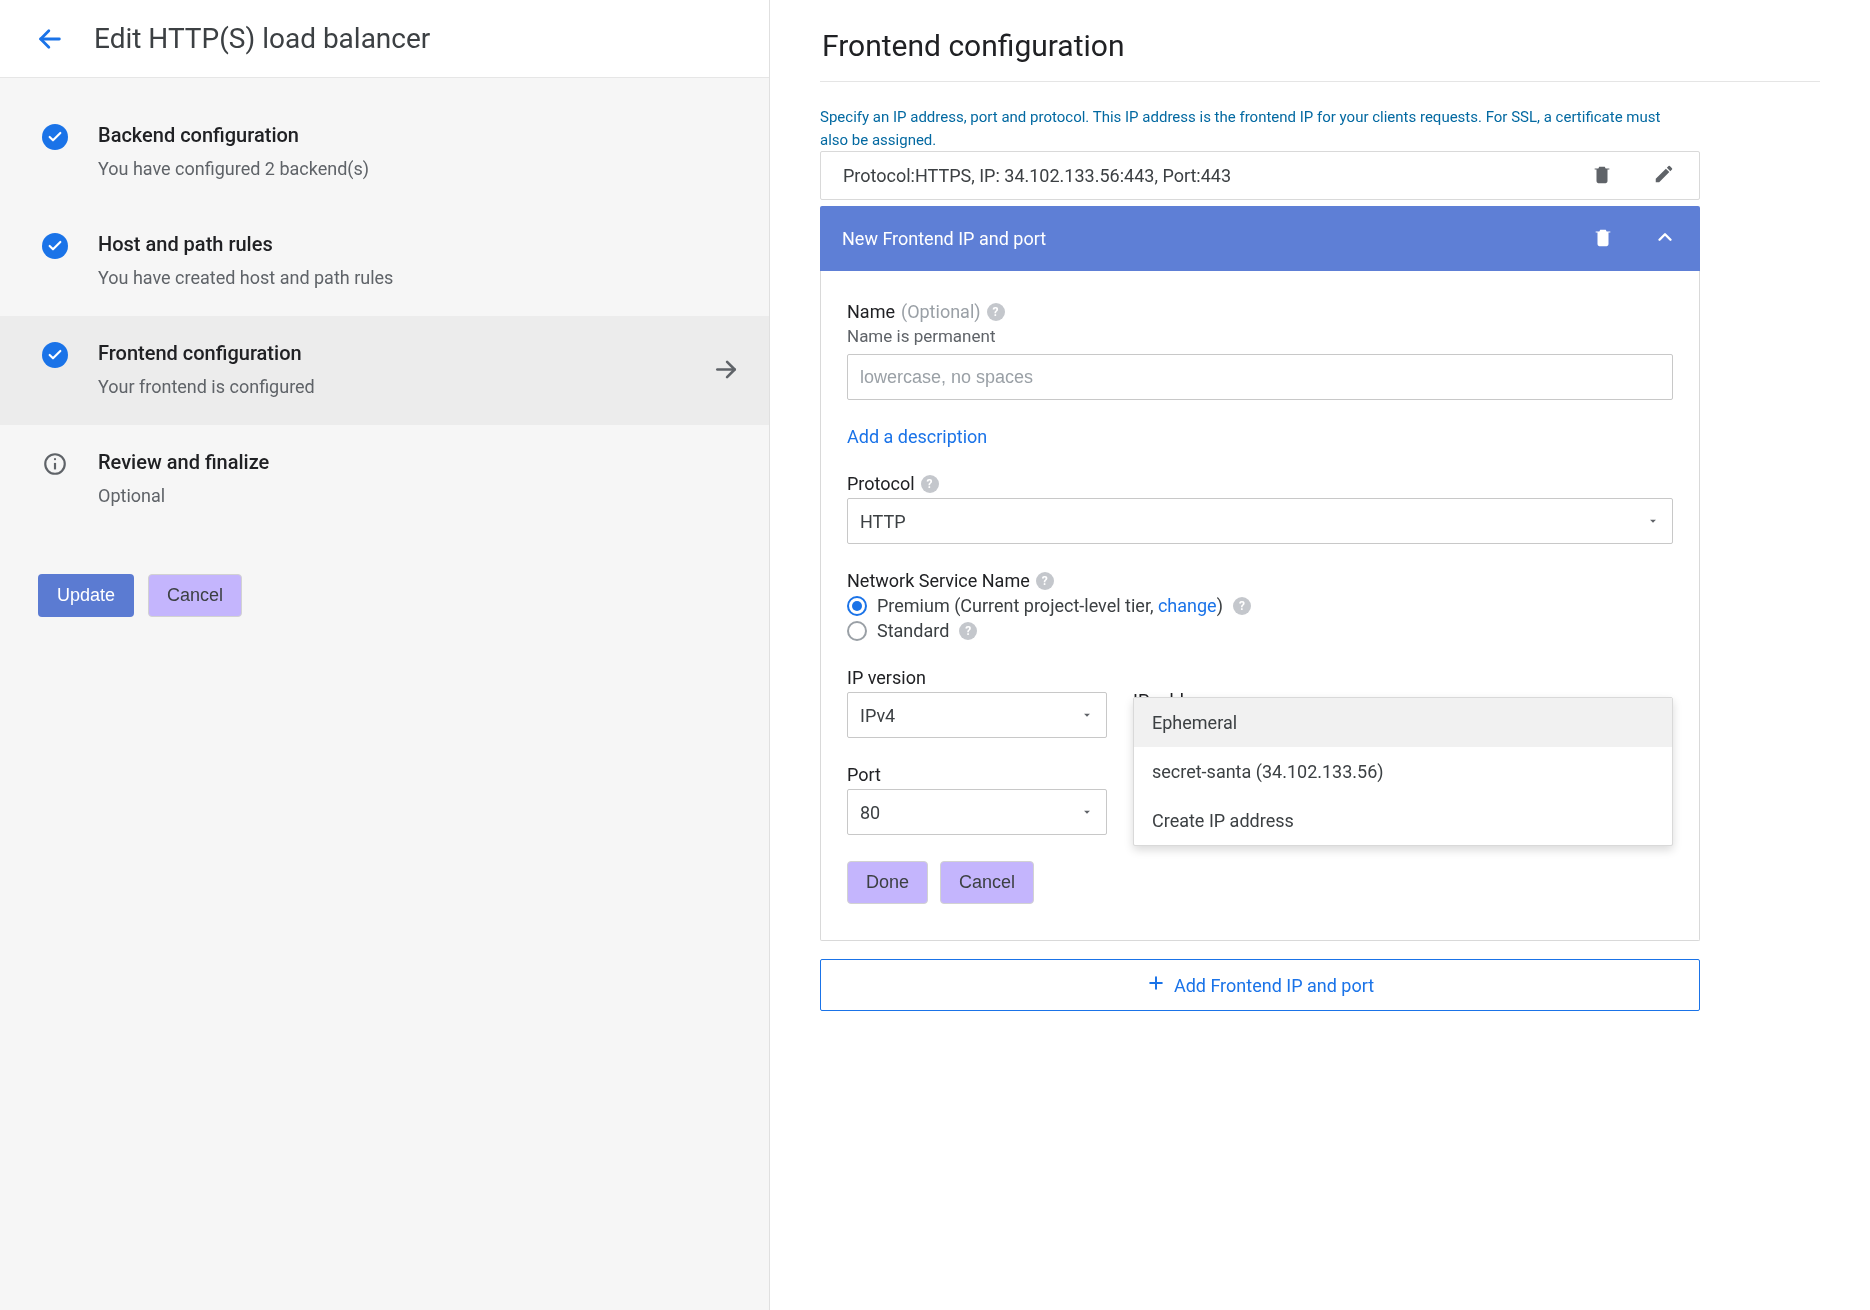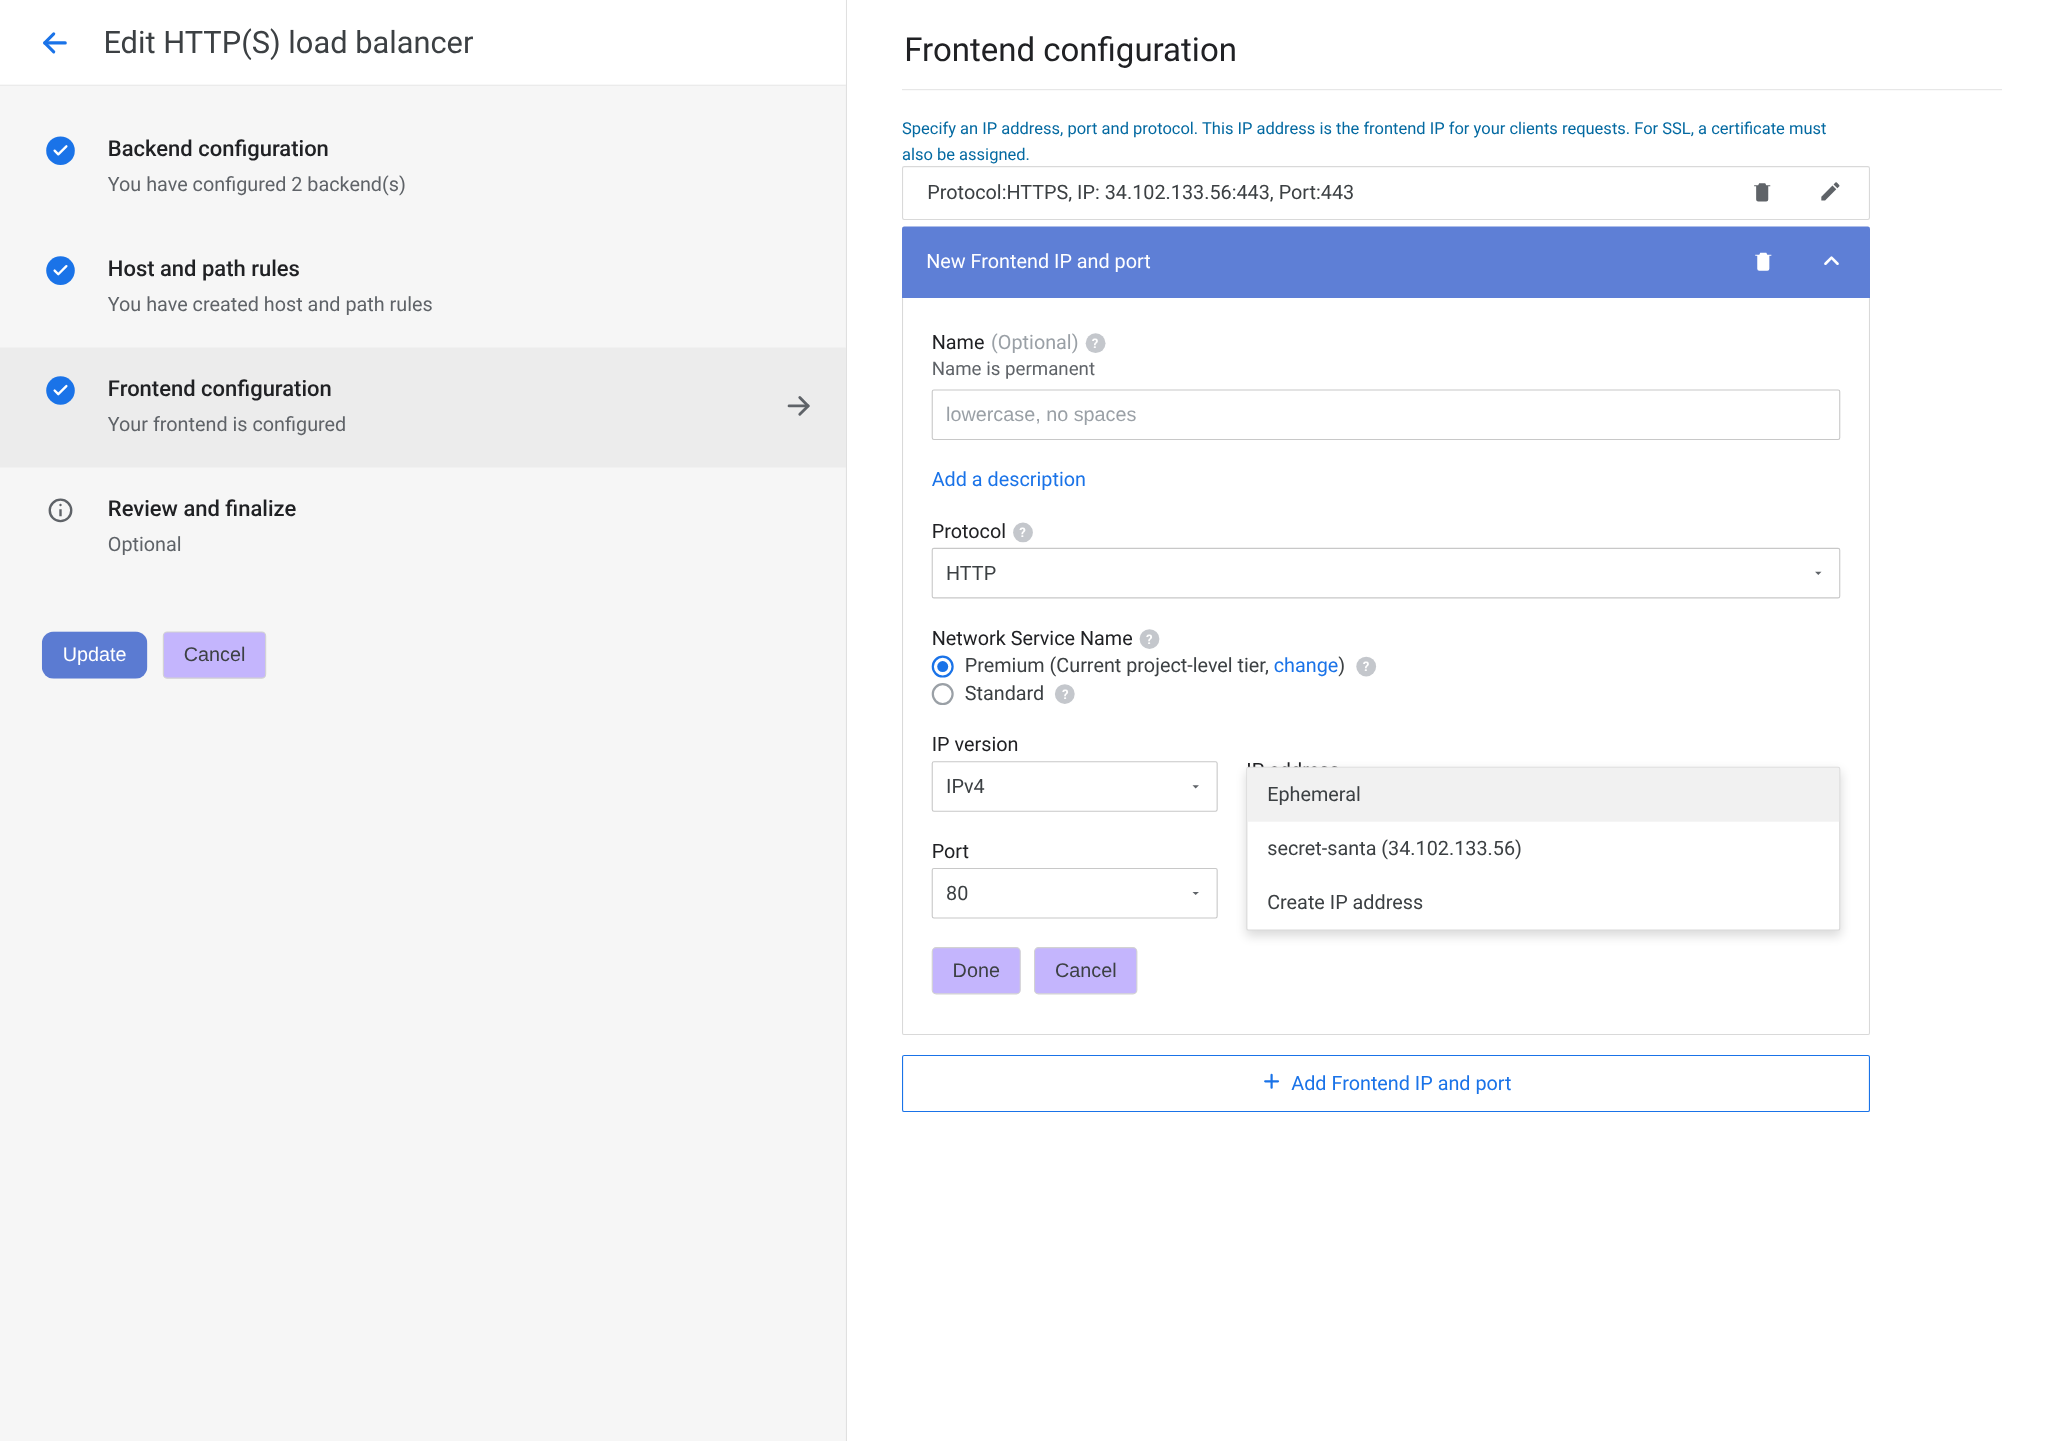--- a/index.html
+++ b/index.html
@@ -74,21 +74,21 @@
   }
   .left-actions {
     display:flex; gap:14px; padding: 40px 30px 30px 38px;
   }
   .btn {
     font-size: 18px; border-radius:4px; padding: 10px 18px;
     cursor:pointer; border:1px solid transparent; background:none;
   }
   .btn-primary { background:#5b7ed7; background:#5a7bd4; color:#fff; }
   .btn-primary { background:#5e7fd4; }
-  .btn-primary { background:#5f7fd6;border-radius:11px; } 
+  .btn-primary { background:#5f7fd6; } 
   .btn-primary { background:#5c7cd2; }
   .btn-primary { background:#5b7bd2; color:#fff; }
   .btn-primary { background:#5b7bd2; }
   .btn-outline { border-color:#d2d2d2; color:#3c4043; background:#c4b5fd; }
 
   
   .right-col {
     flex:1; padding: 18px 50px 40px 50px; position:relative;
   }
   .right-title { font-size: 30px; font-weight:400; margin: 10px 0 18px 2px; }

